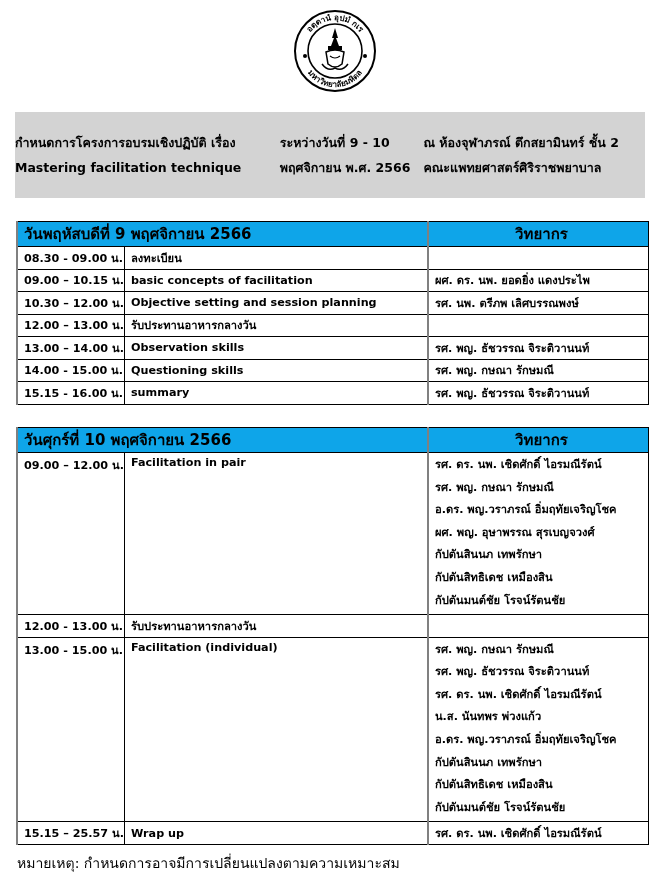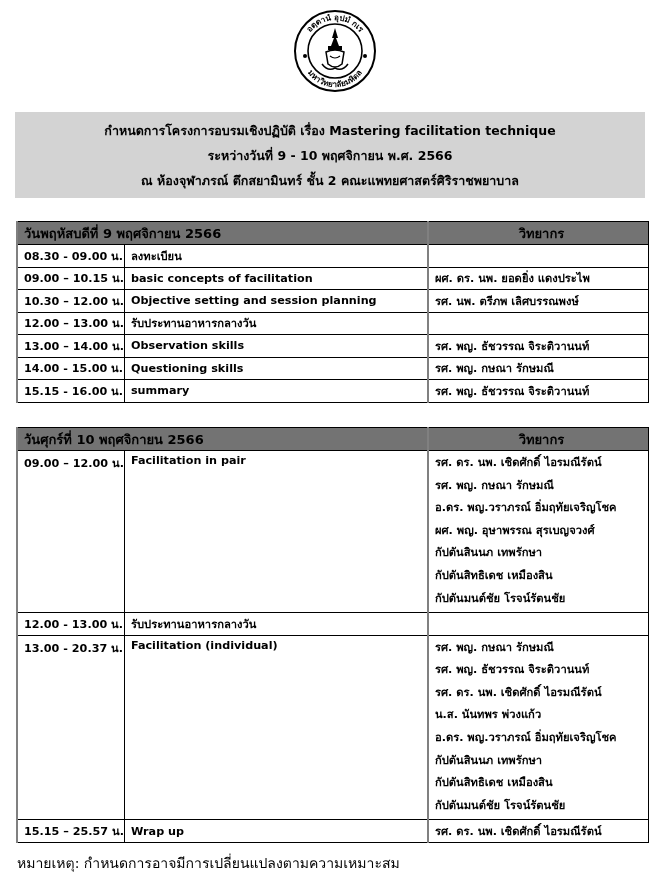--- a/index.html
+++ b/index.html
@@ -7,33 +7,33 @@
     width: 665px; height: 881px; position: relative; overflow: hidden;
     font-family: "DejaVu Sans", "Liberation Sans", sans-serif;
     color: #000;
   }
   .logo {
     position: absolute; left: 292px; top: 8px; width: 86px; height: 86px;
   }
   .title-box {
     position: absolute; left: 15px; top: 112px; width: 630px; height: 86px;
     background: #d3d3d3;
-    display: flex; flex-direction: column; align-items: center; justify-content: center;
+    display: flex; flex-direction: row; align-items: center; justify-content: center;
     font-size: 12.5px; font-weight: bold; line-height: 25px;
   }
   table.sched {
     position: absolute; left: 16px; border-collapse: collapse;
     font-size: 11.2px; table-layout: fixed;
   }
   table.sched td, table.sched th {
     border: 1px solid #000; padding: 0 0 0 6px; height: 21.5px; vertical-align: middle;
     text-align: left; font-weight: bold; white-space: nowrap;
   }
   table.sched th {
-    background: #737373; font-weight: bold; font-size: 13px; height: 22px;
+    background: #0ea5e9; font-weight: bold; font-size: 15px; height: 22px;
     border-left: 2px solid #808080;
   }
   table.sched th.spk-h { text-align: center; border-left: 2px solid #808080; }
   table.sched td.time { width: 95px; padding-left: 6px; border-left: 2px solid #808080; }
   table.sched td.topic { width: 296px; padding-left: 6px; }
   table.sched td.spk { width: 213px; padding-left: 6px; border-left: 2px solid #808080; }
   td.multi { vertical-align: top !important; padding-top: 3px !important; }
   td.multi div { height: 22.6px; line-height: 17px; }
   .day1 { top: 221px; }
   .day2 { top: 427px; }
@@ -149,21 +149,21 @@
           <div>กัปตันสิทธิเดช เหมืองสิน</div>
           <div>กัปตันมนต์ชัย โรจน์รัตนชัย</div>
         </td>
       </tr>
       <tr>
         <td class="time">12.00 - 13.00 น.</td>
         <td class="topic">รับประทานอาหารกลางวัน</td>
         <td class="spk"></td>
       </tr>
       <tr>
-        <td class="time multi">13.00 - 20.37 น.</td>
+        <td class="time multi">13.00 - 15.00 น.</td>
         <td class="topic multi">Facilitation (individual)</td>
         <td class="spk multi">
           <div>รศ. พญ. กษณา รักษมณี</div>
           <div>รศ. พญ. ธัชวรรณ จิระติวานนท์</div>
           <div>รศ. ดร. นพ. เชิดศักดิ์ ไอรมณีรัตน์</div>
           <div>น.ส. นันทพร พ่วงแก้ว</div>
           <div>อ.ดร. พญ.วราภรณ์ อิ่มฤทัยเจริญโชค</div>
           <div>กัปตันสินนภ เทพรักษา</div>
           <div>กัปตันสิทธิเดช เหมืองสิน</div>
           <div>กัปตันมนต์ชัย โรจน์รัตนชัย</div>

